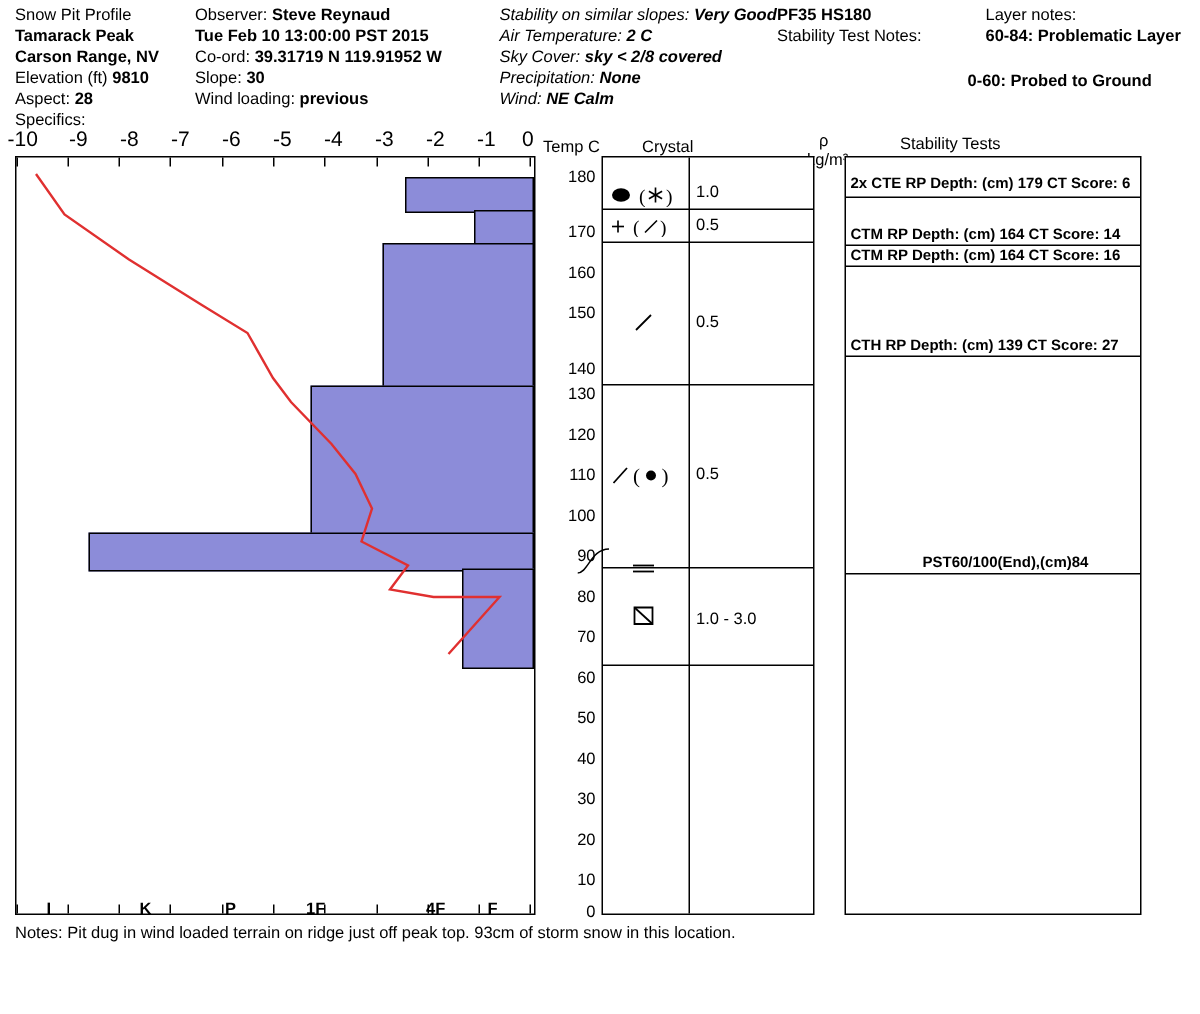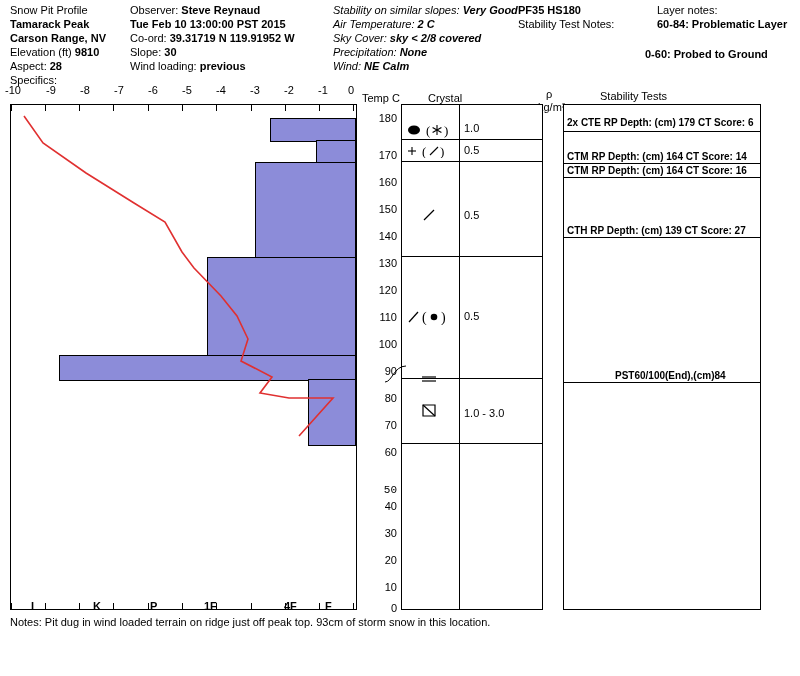--- a/index.html
+++ b/index.html
@@ -21,21 +21,21 @@
   .hrow{position:relative;height:14px;white-space:nowrap;}
   .lbl{display:inline-block;}
   .val{font-weight:bold;}
 
   
   #plot{
     position:absolute;left:10px;top:104px;width:345px;height:504px;
     border:1px solid #000;background:#fff;
   }
   #axis-labels{position:absolute;left:0;top:84px;width:360px;height:20px;}
-  .xtick{position:absolute;font-size:11px;}
+  .xtick{position:absolute;font-size:14px;}
   #bottom-labels{position:absolute;left:0;top:600px;width:360px;height:16px;}
   .htick{position:absolute;font-size:11px;font-weight:bold;}
   .tickTop{position:absolute;width:1px;height:6px;background:#000;}
   .tickBot{position:absolute;width:1px;height:6px;background:#000;}
 
   .bar{position:absolute;background:#8c8cd9;border:1px solid #000;}
 
   
   #depthcol{position:absolute;left:356px;top:104px;width:45px;height:504px;}
   .dlab{position:absolute;right:4px;font-size:11px;}
@@ -177,30 +177,30 @@
   <span class="htick" style="left:204px;">1F</span>
   <span class="htick" style="left:264px;margin-left:20px;">4F</span>
   <span class="htick" style="left:325px;">F</span>
 </div>
 
 <div id="depthcol">
   <div class="dlab" style="top:8px;">180</div>
   <div class="dlab" style="top:45px;">170</div>
   <div class="dlab" style="top:72px;">160</div>
   <div class="dlab" style="top:99px;">150</div>
-  <div class="dlab" style="top:126px;">140</div>
+  <div class="dlab" style="top:136px;">140</div>
   <div class="dlab" style="top:153px;">130</div>
   <div class="dlab" style="top:180px;">120</div>
   <div class="dlab" style="top:207px;">110</div>
   <div class="dlab" style="top:234px;">100</div>
   <div class="dlab" style="top:261px;">90</div>
   <div class="dlab" style="top:288px;">80</div>
   <div class="dlab" style="top:315px;">70</div>
   <div class="dlab" style="top:342px;">60</div>
-  <div class="dlab" style="top:380px;font-family:Liberation Mono, monospace;">50</div>
+  <div class="dlab" style="top:369px;">50</div>
   <div class="dlab" style="top:396px;">40</div>
   <div class="dlab" style="top:423px;">30</div>
   <div class="dlab" style="top:450px;">20</div>
   <div class="dlab" style="top:477px;">10</div>
   <div class="dlab" style="top:498px;">0</div>
 </div>
 
 <div id="crystal">
   <div class="vsep"></div>
 

